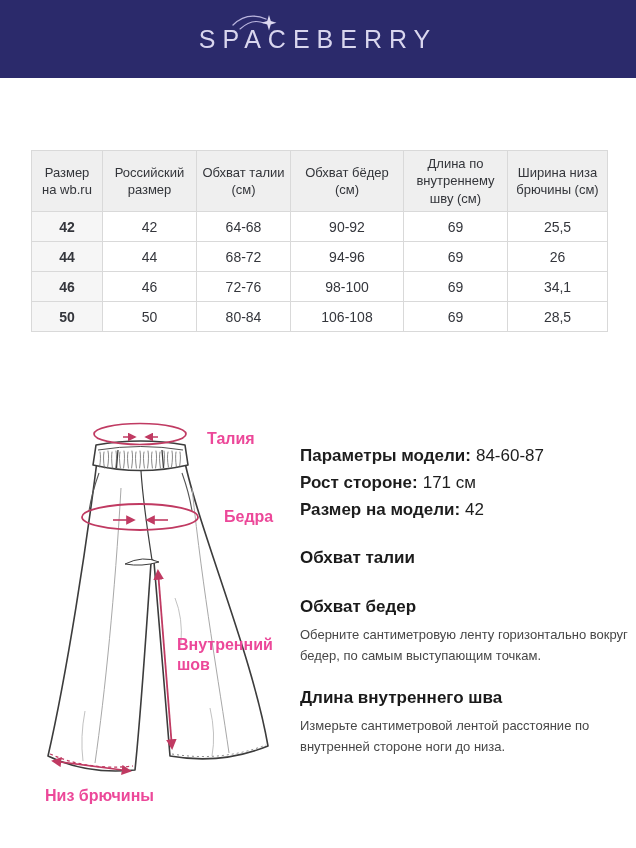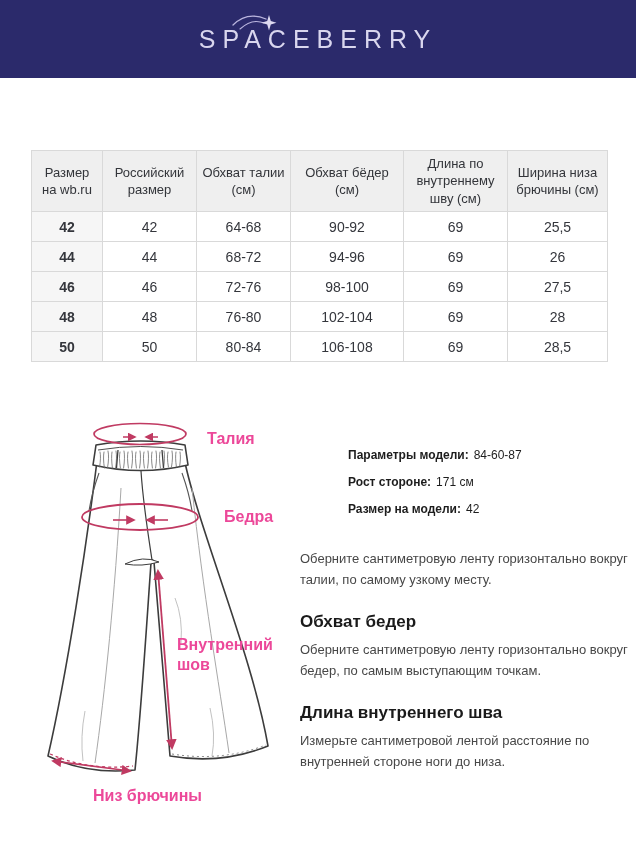--- a/index.html
+++ b/index.html
@@ -29,25 +29,25 @@
   .size-table thead th{
     background:#efefef;height:56px;font-weight:400;font-size:13px;line-height:1.32;color:#33353a;
   }
   .size-table tbody td{height:25px;background:#ffffff;font-size:14px;}
   .size-table tbody td.first{background:#f6f6f6;font-weight:700;}
   
   .diagram-label{position:absolute;font-size:16px;font-weight:700;color:#ec4899;line-height:1.25;}
   .lbl-waist{left:207px;top:429px;}
   .lbl-hips{left:224px;top:507px;}
   .lbl-inseam{left:177px;top:635px;width:104px;}
-  .lbl-hem{left:45px;top:786px;margin-left:48px;}
+  .lbl-hem{left:45px;top:786px;}
   .pants-svg{position:absolute;left:25px;top:413px;}
   
   .info-col{position:absolute;left:300px;top:442px;width:336px;}
-  .model-line{font-size:12px;line-height:27px;color:#1d1d1d;margin-left:48px;}
+  .model-line{font-size:17px;line-height:27px;color:#1d1d1d;}
   .model-line .lab{font-weight:700;}
   .model-line .val{font-weight:400;margin-left:5px;}
   .guide-section{margin-top:0;}
   .guide-title{font-size:17px;font-weight:700;color:#1a1a1a;margin:0 0 7px 0;}
   .guide-text{font-size:13px;line-height:21px;color:#474747;margin:0;}
   .gap-lg{height:25px;}
   .gap-md{height:22px;}
 </style>
 </head>
 <body>
@@ -100,29 +100,21 @@
         <td>94-96</td>
         <td>69</td>
         <td>26</td>
       </tr>
       <tr>
         <td class="first">46</td>
         <td>46</td>
         <td>72-76</td>
         <td>98-100</td>
         <td>69</td>
-        <td>27,5</td>
-      </tr>
-      <tr>
-        <td class="first">48</td>
-        <td>48</td>
-        <td>76-80</td>
-        <td>102-104</td>
-        <td>69</td>
-        <td>28</td>
+        <td>34,1</td>
       </tr>
       <tr>
         <td class="first">50</td>
         <td>50</td>
         <td>80-84</td>
         <td>106-108</td>
         <td>69</td>
         <td>28,5</td>
       </tr>
     </tbody>
@@ -203,21 +195,21 @@
     <div class="model-line">
       <span class="lab">Рост стороне:</span><span class="val">171 см</span>
     </div>
     <div class="model-line">
       <span class="lab">Размер на модели:</span><span class="val">42</span>
     </div>
 
     <div class="gap-lg"></div>
 
     <div class="guide-section">
-      <p class="guide-text">Оберните сантиметровую ленту горизонтально вокруг талии, по самому узкому месту.</p>
+      <p class="guide-title">Обхват талии</p>
     </div>
 
     <div class="gap-md"></div>
 
     <div class="guide-section">
       <p class="guide-title">Обхват бедер</p>
       <p class="guide-text">Оберните сантиметровую ленту горизонтально вокруг бедер, по самым выступающим точкам.</p>
     </div>
 
     <div class="gap-md"></div>

